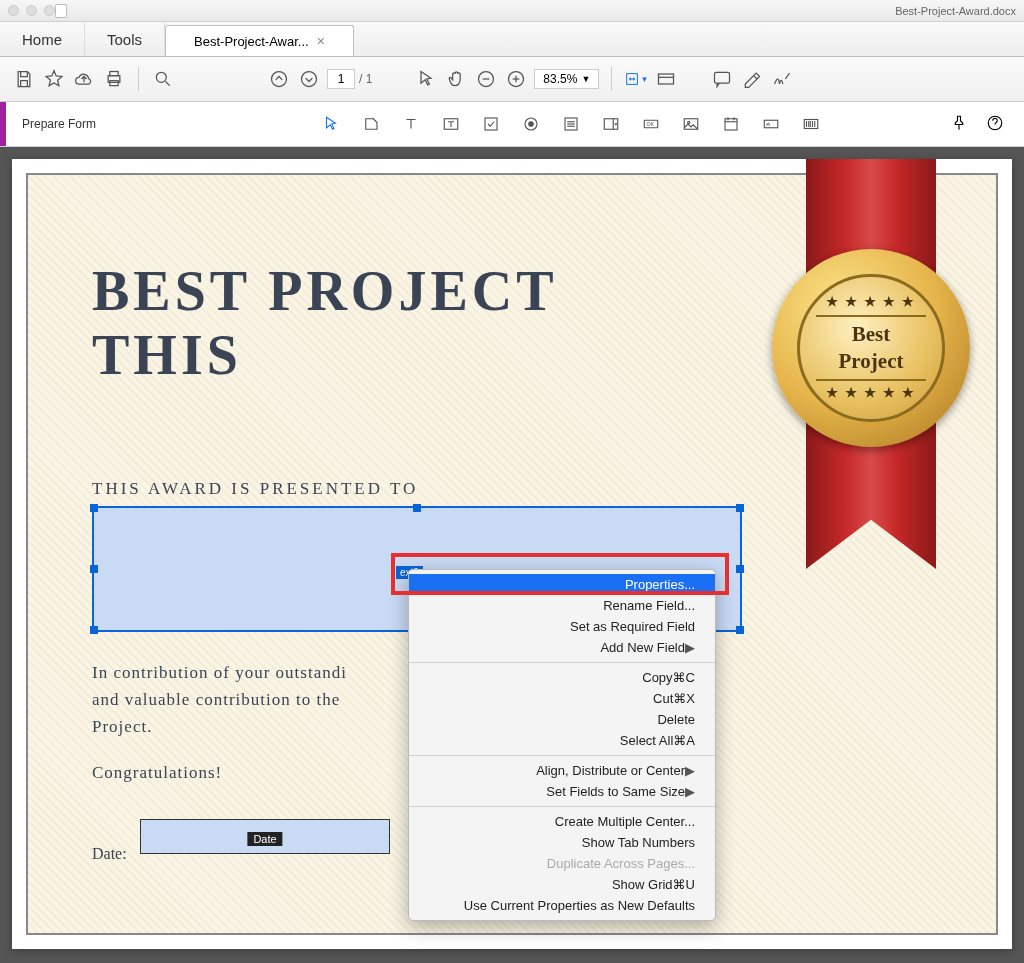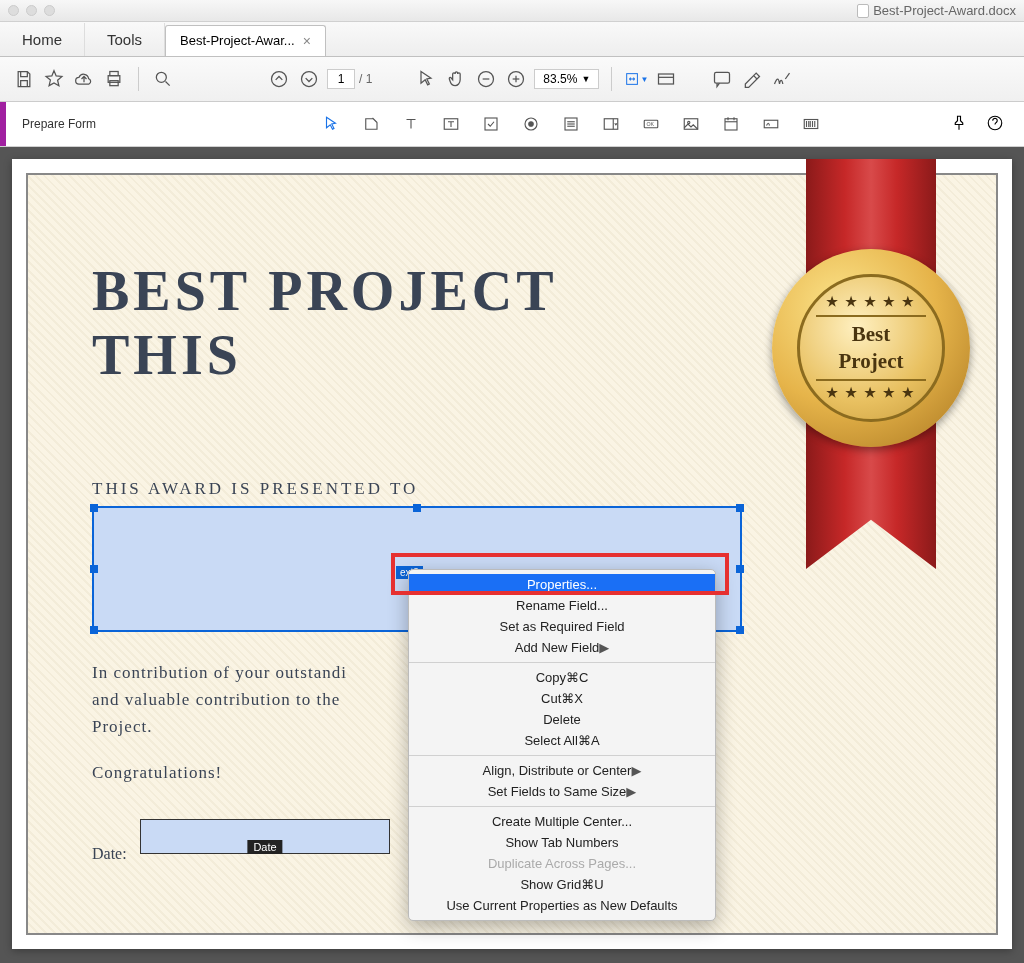--- a/index.html
+++ b/index.html
@@ -2,27 +2,27 @@
 <html><head>
 <meta charset="utf-8">
 <style>
 * { box-sizing: border-box; margin: 0; padding: 0; }
 body { font-family: -apple-system, Helvetica, Arial, sans-serif; font-size: 13px; background: #fff; width: 1024px; height: 963px; overflow: hidden; }
 
 
 .titlebar { height: 22px; background: linear-gradient(#f7f7f7,#e8e8e8); display: flex; align-items: center; padding: 0 8px; border-bottom: 1px solid #d0d0d0; }
 .traffic { display: flex; gap: 7px; }
 .traffic span { width: 11px; height: 11px; border-radius: 50%; background: #ddd; border: 1px solid #ccc; }
-.title-text { flex: 1; text-align: center; font-size: 13px; color: #666; display: flex; justify-content: flex-end; align-items: center; gap: 4px; }
+.title-text { flex: 1; text-align: center; font-size: 11px; color: #666; display: flex; justify-content: space-between; align-items: center; gap: 4px; }
 .doc-icon { width: 12px; height: 14px; background: #fff; border: 1px solid #bbb; border-radius: 2px; }
 
 
 .tabrow { height: 35px; background: linear-gradient(#f9f9f9,#eeeeee); display: flex; align-items: flex-end; border-bottom: 1px solid #c0c0c0; }
 .tabrow .maintab { padding: 8px 22px; font-size: 15px; color: #333; cursor: pointer; border-right: 1px solid #ddd; }
-.tabrow .doctab { background: #fff; border: 1px solid #c0c0c0; border-bottom: none; padding: 7px 14px; font-size: 13px; display: flex; align-items: flex-start; gap: 8px; border-radius: 3px 3px 0 0; }
+.tabrow .doctab { background: #fff; border: 1px solid #c0c0c0; border-bottom: none; padding: 7px 28px; font-size: 13px; display: flex; align-items: center; gap: 8px; border-radius: 3px 3px 0 0; }
 .doctab .close { color: #888; font-size: 14px; }
 
 
 .maintoolbar { height: 45px; background: linear-gradient(#fafafa,#f0f0f0); border-bottom: 1px solid #ccc; display: flex; align-items: center; padding: 0 12px; gap: 6px; }
 .tb-icon { width: 24px; height: 24px; display: flex; align-items: center; justify-content: center; color: #555; cursor: pointer; }
 .tb-sep { width: 1px; height: 24px; background: #ccc; margin: 0 6px; }
 .pagebox { display: flex; align-items: center; gap: 4px; font-size: 12px; color: #666; }
 .pagebox input { width: 28px; text-align: center; border: 1px solid #ccc; padding: 2px; font-size: 12px; }
 .zoombox { border: 1px solid #ccc; padding: 2px 8px; font-size: 12px; background: #fff; display: flex; align-items: center; gap: 4px; }
 
@@ -57,25 +57,25 @@
 .handle { position: absolute; width: 8px; height: 8px; background: #0a64d8; }
 .handle.tl{top:-4px;left:-4px;} .handle.tm{top:-4px;left:50%;margin-left:-4px;} .handle.tr{top:-4px;right:-4px;}
 .handle.ml{top:50%;left:-4px;margin-top:-4px;} .handle.mr{top:50%;right:-4px;margin-top:-4px;}
 .handle.bl{bottom:-4px;left:-4px;} .handle.bm{bottom:-4px;left:50%;margin-left:-4px;} .handle.br{bottom:-4px;right:-4px;}
 .field-tag { position: absolute; top: -1px; left: 302px; background: #0a64d8; color: #fff; font-size: 10px; padding: 1px 4px; }
 
 .body-text { position: absolute; left: 80px; font-family: Georgia, serif; font-size: 17px; color: #3a4455; letter-spacing: 1px; line-height: 1.6; }
 
 .date-label { position: absolute; left: 80px; top: 686px; font-family: Georgia, serif; font-size: 16px; color: #3a4455; }
 .date-field { position: absolute; left: 128px; top: 660px; width: 250px; height: 35px; background: #c9daf5; border: 1px solid #333; }
-.date-field-tag { position: absolute; top: 20px; left: 50%; transform: translateX(-50%); background: #222; color: #fff; font-size: 11px; padding: 1px 6px; }
+.date-field-tag { position: absolute; top: 12px; left: 50%; transform: translateX(-50%); background: #222; color: #fff; font-size: 11px; padding: 1px 6px; }
 
 
 .context-menu { position: absolute; left: 408px; top: 422px; width: 308px; background: #f4f4f4; border: 1px solid #bbb; border-radius: 5px; box-shadow: 0 6px 20px rgba(0,0,0,.3); font-size: 13px; padding: 4px 0; z-index: 100; }
-.menu-item { padding: 3px 20px; display: flex; justify-content: center; color: #222; cursor: pointer; }
+.menu-item { padding: 3px 20px; display: flex; justify-content: flex-end; color: #222; cursor: pointer; }
 .menu-item.disabled { color: #aaa; }
 .menu-item.highlighted { background: #1a6ff5; color: #fff; }
 .menu-item .arrow { color: #555; }
 .menu-sep { height: 1px; background: #d0d0d0; margin: 4px 0; }
 
 .red-outline { position: absolute; left: 391px; top: 406px; width: 338px; height: 42px; border: 4px solid #e63030; z-index: 101; pointer-events: none; }
 
 svg { width: 18px; height: 18px; stroke: currentColor; fill: none; stroke-width: 1.5; }
 .maintoolbar svg { width: 20px; height: 20px; }
 </style>

